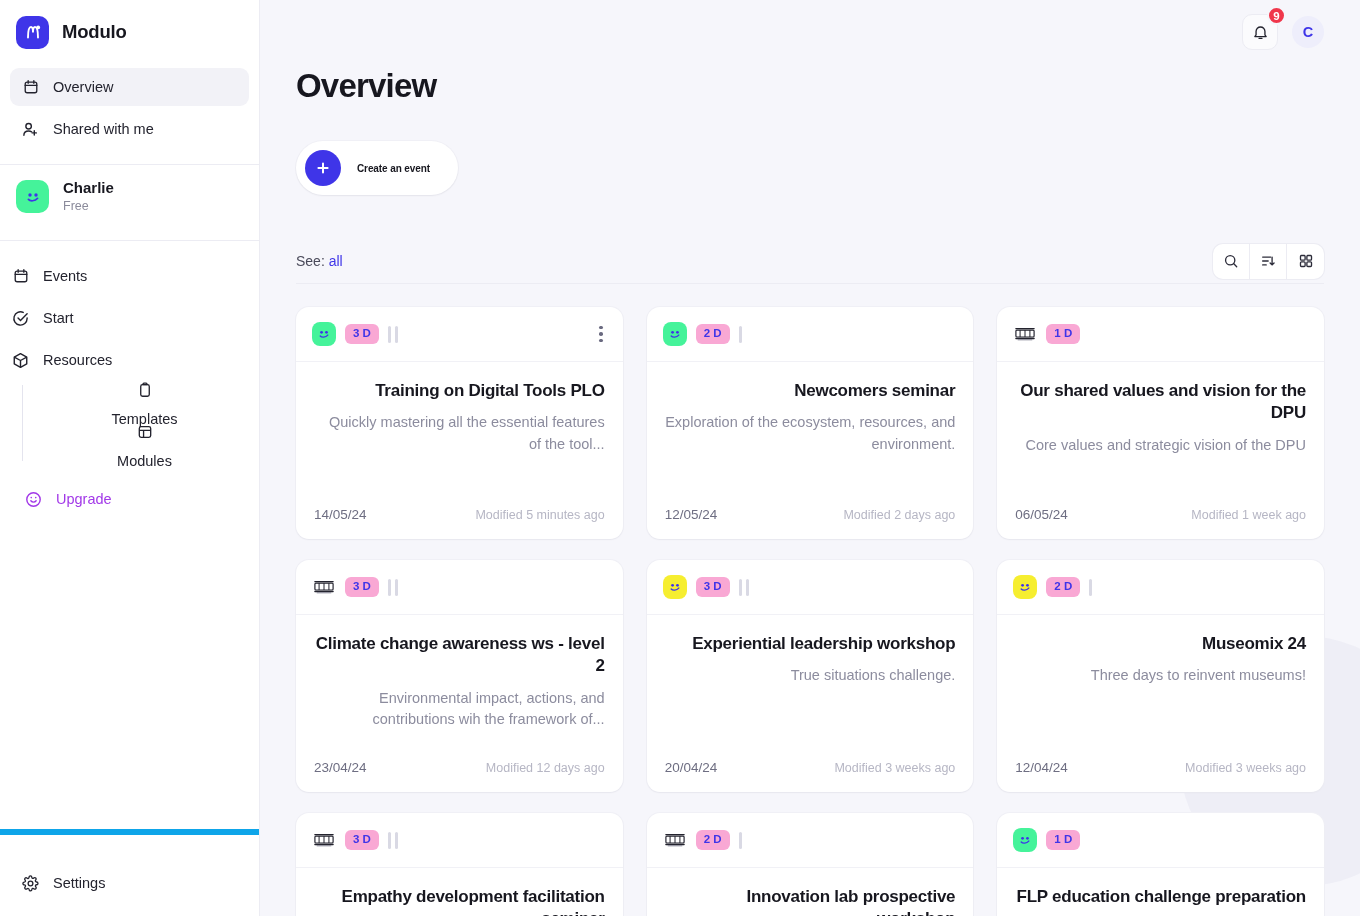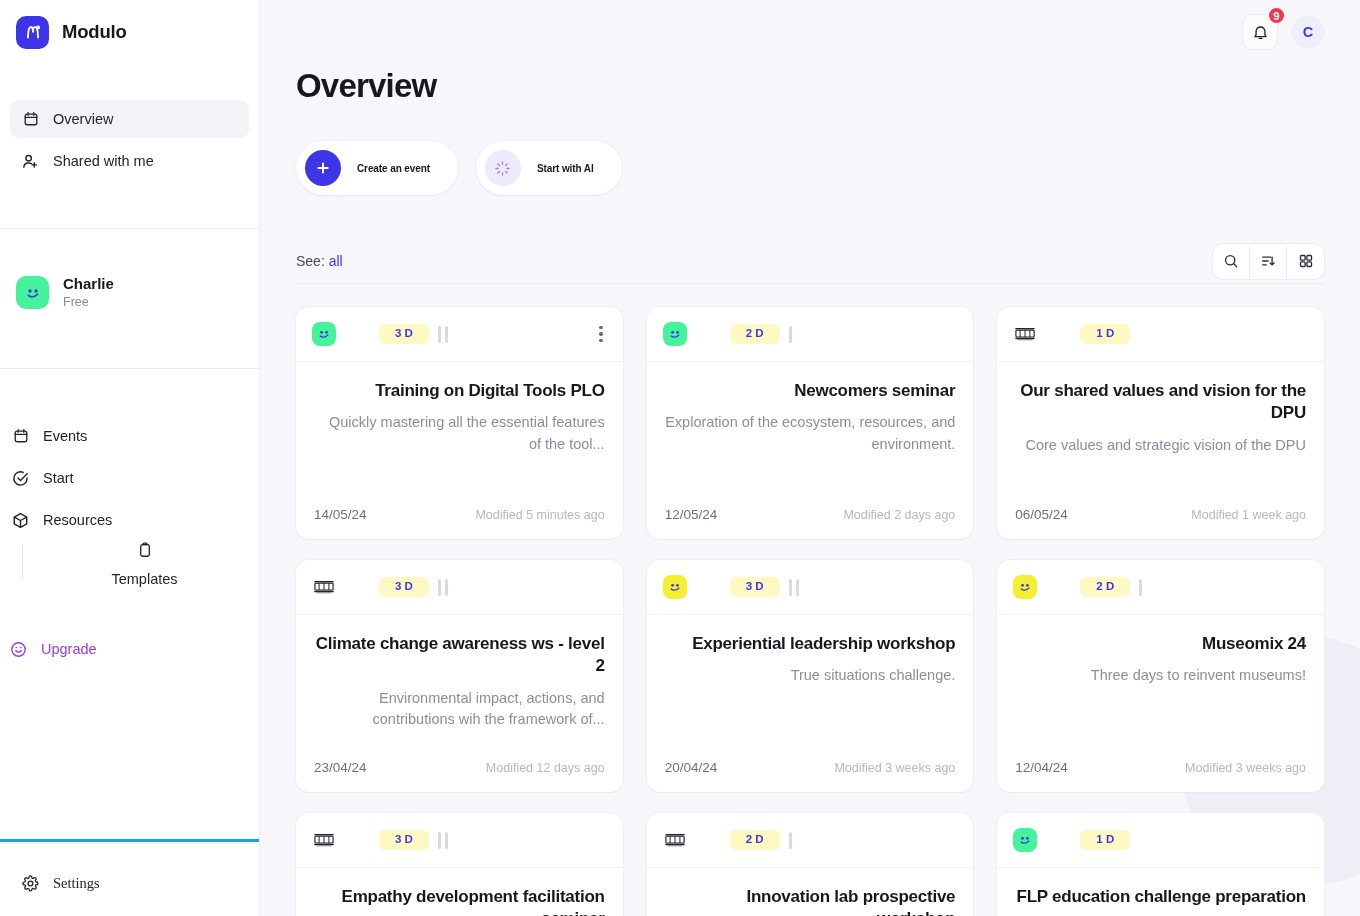--- a/index.html
+++ b/index.html
@@ -12,21 +12,21 @@
     -webkit-font-smoothing: antialiased;
   }
   .app { display: flex; width: 1360px; height: 916px; position: relative; }
 
   
   .sidebar {
     width: 260px; height: 916px;
     background: #ffffff;
     border-right: 1px solid #ececf3;
     display: flex; flex-direction: column;
-    position: relative; z-index: 5; gap: 32px;
+    position: relative; z-index: 5;
   }
   .brand {
     display: flex; align-items: center; gap: 13px;
     padding: 14px 0 14px 16px;
     height: 64px;
   }
   .brand-logo {
     width: 33px; height: 33px; border-radius: 10px;
     background: #3f35e8;
     display: flex; align-items: center; justify-content: center;
@@ -67,25 +67,25 @@
 
   .subnav { position: relative; margin-left: 22px; padding-left: 20px; }
   .subnav::before {
     content: ""; position: absolute; left: 0; top: 4px; bottom: 4px;
     width: 1px; background: #e4e4ee;
   }
   .subnav .nav-item { height: 42px; padding-left: 10px; gap: 13px; flex-direction: column; }
 
   .upgrade {
     display: flex; align-items: center; gap: 14px;
-    height: 40px; padding: 0 10px;
+    height: 40px; padding: 0 25px;
     margin-top: 14px;
     font-size: 14.5px; color: #a238e8; cursor: pointer;
   }
-  .sidebar-footer { margin-top: auto; border-top: 3px solid #0ea5e9; padding: 20px 10px 12px 10px; font-family: Liberation Serif, serif; }
+  .sidebar-footer { margin-top: auto; border-top: 6px solid #0ea5e9; padding: 27px 10px 12px 10px; }
   .sidebar-footer .nav-item { height: 42px; margin-bottom: 0; }
 
   
   .main {
     flex: 1; height: 916px; position: relative;
     overflow: hidden;
     background: #f6f6fb;
   }
   .blob {
     position: absolute; right: -70px; bottom: 30px;
@@ -178,25 +178,24 @@
     gap: 9px;
   }
   .card-av {
     width: 24px; height: 24px; border-radius: 8px;
     display: flex; align-items: center; justify-content: center; flex-shrink: 0;
   }
   .card-av.green { background: #45f39a; }
   .card-av.yellow { background: #f6ee30; }
   .card-av.mono { background: transparent; }
   .chip {
-    background: #fef9c3; color: #3f35e8;
+    background: #f9a8d4; color: #3f35e8;
     font-size: 11.5px; font-weight: 600;
-    border-radius: 6px; padding: 4px 16px;
+    border-radius: 6px; padding: 4px 8px;
     line-height: 1;
-    margin-left: 34px;
   }
   .bars { display: flex; gap: 4px; align-items: center; }
   .bar { width: 3px; height: 17px; border-radius: 2px; background: #d9d9e4; }
   .dots { margin-left: auto; display: flex; flex-direction: column; gap: 3px; cursor: pointer; padding: 4px; }
   .dots i { width: 3.5px; height: 3.5px; border-radius: 50%; background: #6a6a80; display: block; }
 
   .card-body { padding: 18px 18px 0 18px; flex: 1; text-align: right; }
   .card-title {
     font-size: 17px; font-weight: 700; letter-spacing: -0.25px;
     color: #17171f; line-height: 1.31;
@@ -301,20 +300,29 @@
 
       <div class="subnav">
         <div class="nav-item">
           <span class="ico">
             <svg width="16" height="16" viewBox="0 0 18 18" fill="none" stroke="#23232e" stroke-width="1.5" stroke-linejoin="round">
               <rect x="4.2" y="3" width="9.6" height="13" rx="2"></rect>
               <path d="M6.8 3V2.2a1 1 0 0 1 1-1h2.4a1 1 0 0 1 1 1V3z"></path>
             </svg>
           </span>
           <span>Templates</span>
+        </div>
+        <div class="nav-item">
+          <span class="ico">
+            <svg width="16" height="16" viewBox="0 0 18 18" fill="none" stroke="#23232e" stroke-width="1.5">
+              <rect x="2.6" y="3" width="12.8" height="12" rx="2"></rect>
+              <path d="M2.6 7.1h12.8M7.4 7.1V15"></path>
+            </svg>
+          </span>
+          <span>Modules</span>
         </div>
       </div>
     </nav>
 
     <div class="upgrade">
       <span class="ico">
         <svg width="17" height="17" viewBox="0 0 18 18" fill="none" stroke="#a238e8" stroke-width="1.5" stroke-linecap="round">
           <circle cx="9" cy="9" r="7.1"></circle>
           <path d="M6.2 10.4c1.5 1.8 4.1 1.8 5.6 0"></path>
           <circle cx="6.6" cy="7" r=".85" fill="#a238e8" stroke="none"></circle>
@@ -359,28 +367,20 @@
       <h1 class="page-title">Overview</h1>
 
       <div class="actions">
         <div class="action-pill">
           <div class="pill-circle primary">
             <svg width="16" height="16" viewBox="0 0 16 16" fill="none" stroke="#fff" stroke-width="2" stroke-linecap="round">
               <path d="M8 3.4v9.2M3.4 8h9.2"></path>
             </svg>
           </div>
           <span class="pill-label">Create an event</span>
-        </div>
-        <div class="action-pill">
-          <div class="pill-circle ai">
-            <svg width="17" height="17" viewBox="0 0 18 18" stroke="#9b7ce8" stroke-width="1.35" stroke-linecap="round">
-              <path d="M9 2v2.4M9 13.6V16M2 9h2.4M13.6 9H16M4.1 4.1l1.7 1.7M12.2 12.2l1.7 1.7M13.9 4.1l-1.7 1.7M5.8 12.2l-1.7 1.7"></path>
-            </svg>
-          </div>
-          <span class="pill-label">Start with AI</span>
         </div>
       </div>
 
       <div class="filterbar">
         <div class="see-text">
           <span>See:</span>
           <span class="see-val">all</span>
         </div>
         <div class="toolbtns">
           <div class="toolbtn">

